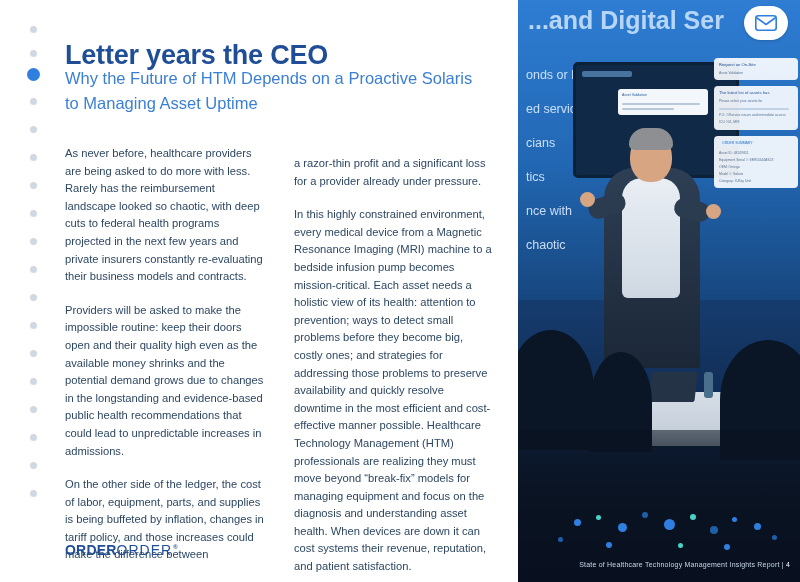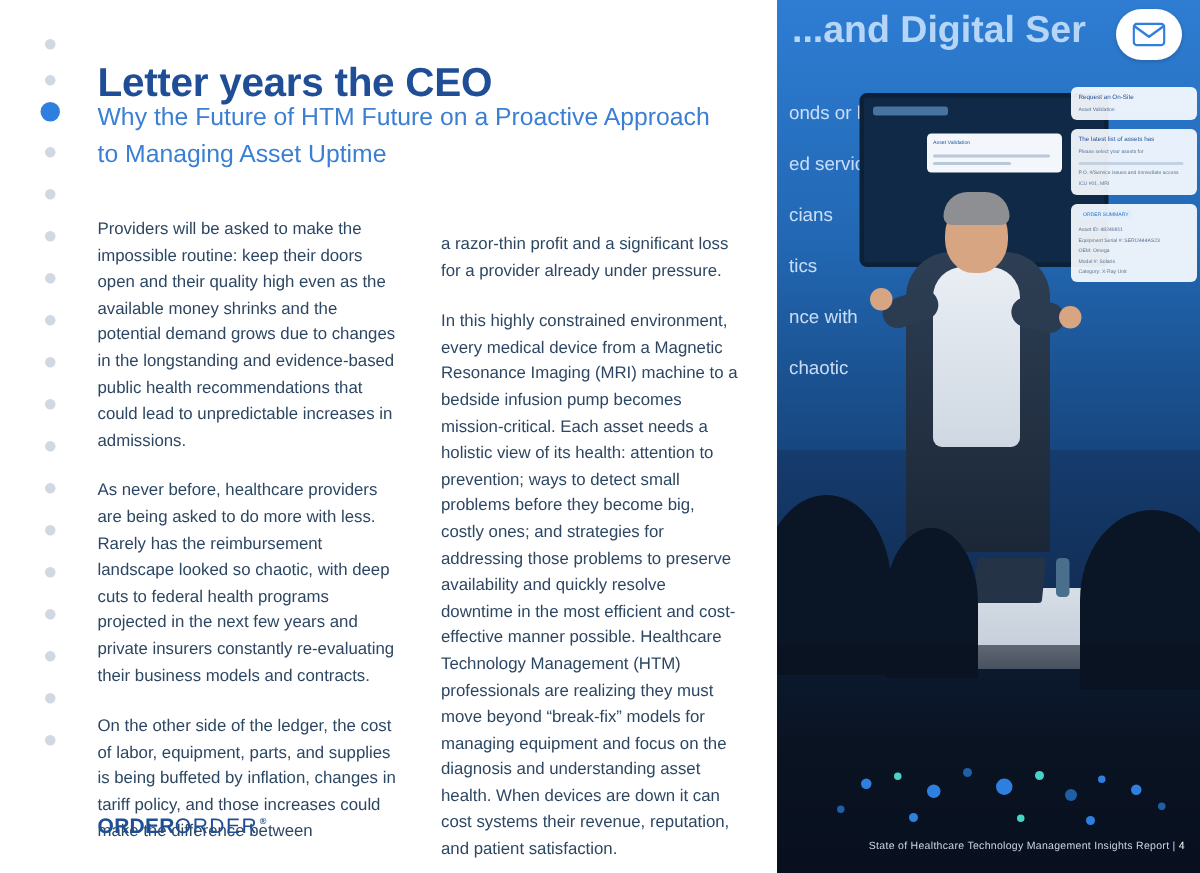--- a/index.html
+++ b/index.html
@@ -371,25 +371,25 @@
     <span class="dot" style="top:322px"></span>
     <span class="dot" style="top:350px"></span>
     <span class="dot" style="top:378px"></span>
     <span class="dot" style="top:406px"></span>
     <span class="dot" style="top:434px"></span>
     <span class="dot" style="top:462px"></span>
     <span class="dot" style="top:490px"></span>
   </div>
 
   <h1 class="title">Letter years the CEO</h1>
-  <div class="subtitle">Why the Future of HTM Future on a Proactive Approach to Managing Asset Uptime</div>
+  <div class="subtitle">Why the Future of HTM Depends on a Proactive Solaris to Managing Asset Uptime</div>
 
   <div class="col left">
+    <p>As never before, healthcare providers are being asked to do more with less. Rarely has the reimbursement landscape looked so chaotic, with deep cuts to federal health programs projected in the next few years and private insurers constantly re-evaluating their business models and contracts.</p>
     <p>Providers will be asked to make the impossible routine: keep their doors open and their quality high even as the available money shrinks and the potential demand grows due to changes in the longstanding and evidence-based public health recommendations that could lead to unpredictable increases in admissions.</p>
-    <p>As never before, healthcare providers are being asked to do more with less. Rarely has the reimbursement landscape looked so chaotic, with deep cuts to federal health programs projected in the next few years and private insurers constantly re-evaluating their business models and contracts.</p>
     <p>On the other side of the ledger, the cost of labor, equipment, parts, and supplies is being buffeted by inflation, changes in tariff policy, and those increases could make the difference between</p>
   </div>
   <div class="col right">
     <p>a razor-thin profit and a significant loss for a provider already under pressure.</p>
     <p>In this highly constrained environment, every medical device from a Magnetic Resonance Imaging (MRI) machine to a bedside infusion pump becomes mission-critical. Each asset needs a holistic view of its health: attention to prevention; ways to detect small problems before they become big, costly ones; and strategies for addressing those problems to preserve availability and quickly resolve downtime in the most efficient and cost-effective manner possible. Healthcare Technology Management (HTM) professionals are realizing they must move beyond “break-fix” models for managing equipment and focus on the diagnosis and understanding asset health. When devices are down it can cost systems their revenue, reputation, and patient satisfaction.</p>
   </div>
 
   <div class="logo">
     <span class="parts">ORDER</span>
       <span class="source">ORDER</span>

